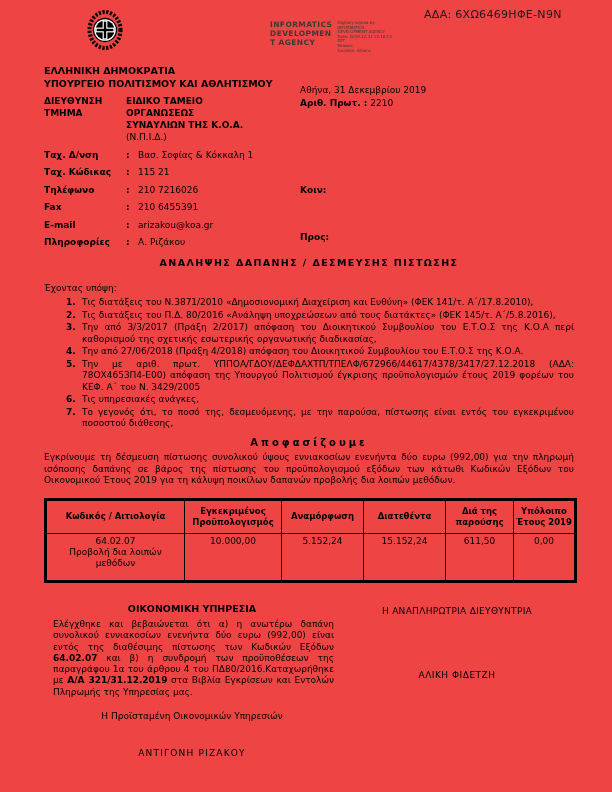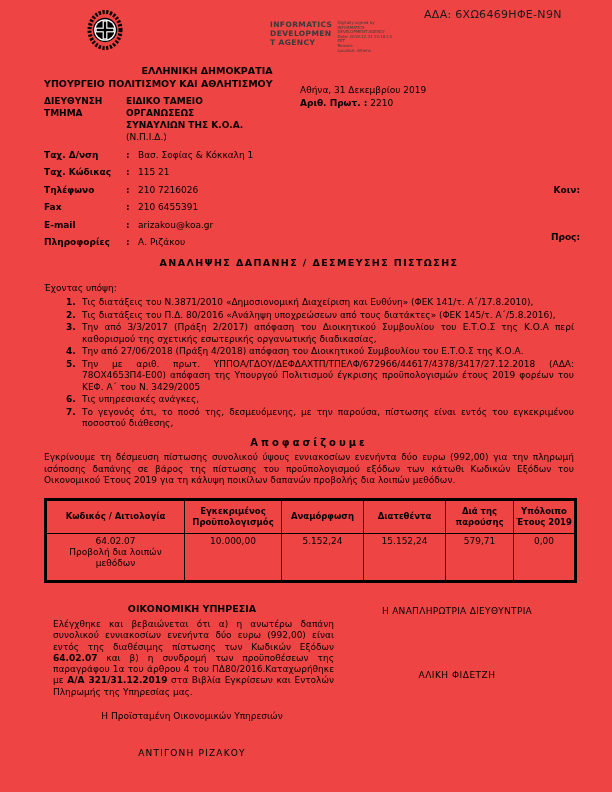--- a/index.html
+++ b/index.html
@@ -1,21 +1,21 @@
 <!DOCTYPE html>
 <html><head>
 <meta charset="utf-8">
 <style>
   html,body{margin:0;padding:0;background:#e8e8e8;}
   .page{
     position:relative;width:612px;height:792px;margin:0 auto;background:#ef4444;
     font-family:"DejaVu Sans",sans-serif;color:#000;overflow:hidden;
   }
   .abs{position:absolute;}
-  .b{font-weight:bold;text-align:right;}
+  .b{font-weight:bold;}
   
   .ada{left:424px;top:8px;font-size:11px;letter-spacing:.3px;color:#1a1a1a;white-space:nowrap;}
   .emblem{left:86px;top:6px;width:38px;height:50px;}
   .stamp{left:270px;top:20px;display:flex;gap:5px;color:#3a3a3a;}
   .stamp-agency{font-size:7.5px;font-weight:bold;line-height:9px;letter-spacing:.4px;white-space:pre;}
   .stamp-detail{font-size:4px;line-height:4.6px;white-space:pre;margin-top:1px;}
   .republic{left:44px;top:64px;font-size:9.5px;line-height:13px;}
   
   .contact-left{left:44px;top:95px;width:252px;font-size:9px;}
   .org-row{display:flex;}
@@ -203,21 +203,21 @@
       </thead>
       <tbody>
         <tr>
           <td>
             <div>64.02.07</div>
             <div>Προβολή δια λοιπών μεθόδων</div>
           </td>
           <td>10.000,00</td>
           <td>5.152,24</td>
           <td>15.152,24</td>
-          <td>579,71</td>
+          <td>611,50</td>
           <td>0,00</td>
         </tr>
       </tbody>
     </table>
 
     <div class="sig">
       <div class="sig-left">
         <div class="fin-title">ΟΙΚΟΝΟΜΙΚΗ ΥΠΗΡΕΣΙΑ</div>
         <div class="verify"><span>Ελέγχθηκε και βεβαιώνεται ότι α) η ανωτέρω δαπάνη συνολικού  εννιακοσίων ενενήντα δύο ευρω (992,00) είναι εντός της διαθέσιμης πίστωσης των Κωδικών Εξόδων </span><span class="b">64.02.07</span><span> και β) η συνδρομή των προϋποθέσεων της παραγράφου 1α του άρθρου 4 του ΠΔ80/2016.Καταχωρήθηκε με </span><span class="b">Α/Α 321/31.12.2019</span><span> στα Βιβλία Εγκρίσεων και Εντολών Πληρωμής της Υπηρεσίας μας.</span></div>
         <div class="head-title">Η Προϊσταμένη Οικονομικών Υπηρεσιών</div>

